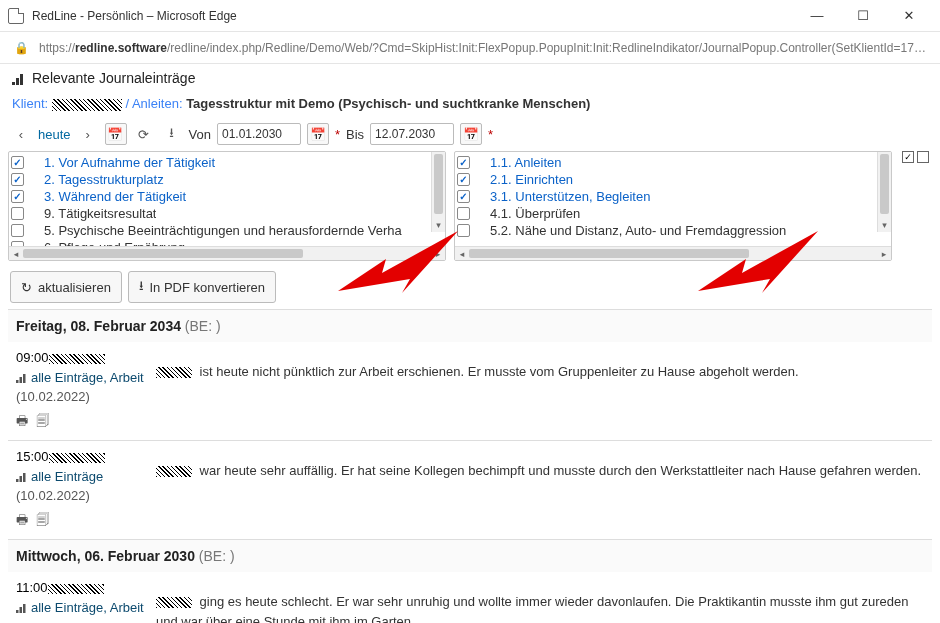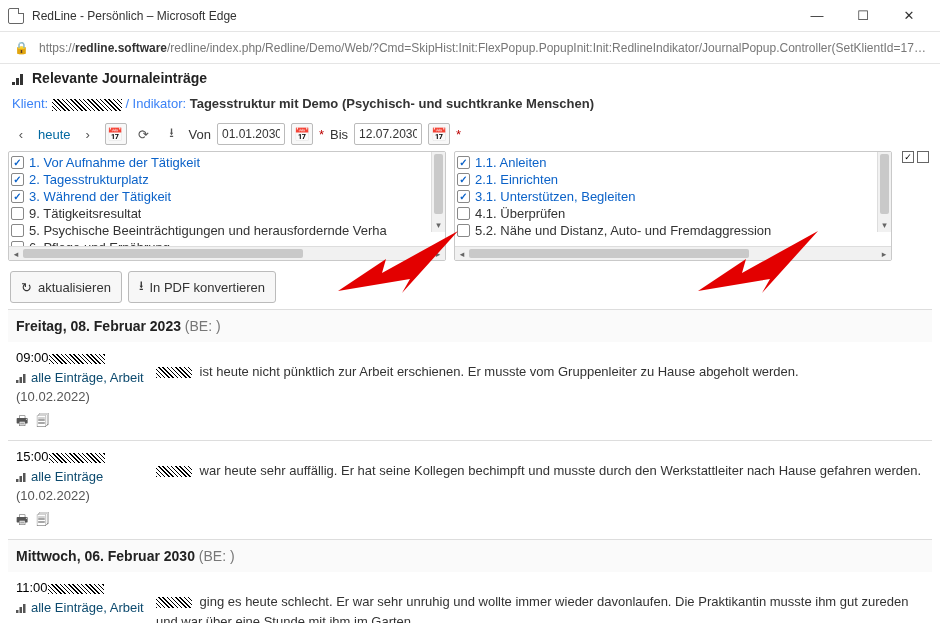--- a/index.html
+++ b/index.html
@@ -7,38 +7,38 @@
 .titlebar{height:32px;display:flex;align-items:center;padding:0 8px;border-bottom:1px solid #e5e5e5}
 .titlebar .doc-icon{width:16px;height:16px;margin-right:8px;border:1px solid #666;border-radius:2px;position:relative}
 .titlebar .doc-icon::after{content:"";position:absolute;right:-1px;top:-1px;width:5px;height:5px;background:#fff;border-left:1px solid #666;border-bottom:1px solid #666}
 .titlebar-title{font-size:12px;color:#333}
 .win-btns{margin-left:auto;display:flex;gap:0}
 .win-btn{width:46px;height:32px;display:flex;align-items:center;justify-content:center;font-size:13px;color:#333}
 .addr-bar{height:32px;display:flex;align-items:center;padding:0 14px;color:#777;font-size:12px;border-bottom:1px solid #e5e5e5;gap:10px}
 .addr-bar .url{white-space:nowrap;overflow:hidden;text-overflow:ellipsis;flex:1}
 .addr-bar .url b{color:#333;font-weight:600}
 .page{padding:0 8px}
-.section-title{display:flex;align-items:center;gap:6px;font-weight:700;font-size:14px;padding:6px 4px;color:#222}
+.section-title{display:flex;align-items:center;gap:6px;font-weight:400;font-size:14px;padding:6px 4px;color:#222}
 .section-title .bar-icon{display:inline-block}
 .section-title .bar-icon svg{display:block}
 .info-row{padding:4px 4px 10px 4px;font-size:13px;color:#333}
 .info-row .lbl{color:#3b82f6}
 .info-row .smudge{display:inline-block;width:70px;height:12px;background:repeating-linear-gradient(45deg,#000 0 1px,transparent 1px 3px);vertical-align:middle}
 .date-row{display:flex;align-items:center;gap:6px;padding:2px 2px 6px 2px;font-size:13px}
 .nav-btn{width:22px;height:22px;display:flex;align-items:center;justify-content:center;color:#555;border-radius:2px}
 .heute{color:#0369a1;font-weight:400}
 .icon-btn{width:22px;height:22px;display:flex;align-items:center;justify-content:center;color:#555;border:1px solid transparent;border-radius:2px}
 .icon-btn.boxed{border:1px solid #bbb;background:#f8f8f8}
-.date-input{width:68px;height:22px;border:1px solid #bbb;border-radius:2px;padding:0 4px;font-size:12px;color:#333;background:#fff}
+.date-input{width:84px;height:22px;border:1px solid #bbb;border-radius:2px;padding:0 4px;font-size:12px;color:#333;background:#fff}
 .ast{color:#b00}
 .lists-row{display:flex;gap:8px}
 .list-box{position:relative;flex:1;height:110px;border:1px solid #c9c9c9;border-radius:2px;background:#fff;display:flex;flex-direction:column}
 .list-body{flex:1;overflow:hidden;padding:2px 1px;position:relative}
 .list-body ul{list-style:none}
-.list-body li{display:flex;align-items:center;gap:5px;padding:1px 1px;font-size:13px;color:#333;white-space:nowrap}
+.list-body li{display:flex;align-items:center;gap:20px;padding:1px 1px;font-size:13px;color:#333;white-space:nowrap}
 .list-body li .cb{width:13px;height:13px;border:1px solid #888;border-radius:2px;flex:0 0 auto;display:flex;align-items:center;justify-content:center;font-size:10px;color:#0b62c8;background:#fff}
 .list-body li.checked .cb::after{content:"✓";font-weight:700}
 .list-body li.checked .txt{color:#0b62c8}
 .list-body li .txt{overflow:hidden;text-overflow:ellipsis}
 .list-scroll-v{position:absolute;right:0;top:0;bottom:14px;width:14px;background:#f1f1f1;border-left:1px solid #ddd}
 .list-scroll-v .thumb{position:absolute;left:2px;right:2px;top:2px;height:60px;background:#c9c9c9;border-radius:2px}
 .list-scroll-v .arrow{position:absolute;left:0;right:0;height:14px;display:flex;align-items:center;justify-content:center;font-size:9px;color:#666}
 .list-scroll-v .arrow.dn{bottom:0}
 .list-scroll-h{height:14px;background:#f1f1f1;border-top:1px solid #ddd;position:relative}
 .list-scroll-h .thumb{position:absolute;top:2px;bottom:2px;left:14px;width:280px;background:#c9c9c9;border-radius:2px}
@@ -97,21 +97,21 @@
           <rect x="4" y="7" width="3" height="7" fill="#333"></rect>
           <rect x="8" y="3" width="3" height="11" fill="#333"></rect>
         </svg>
     </span>
     <span>Relevante Journaleinträge</span>
   </div>
 
   <div class="info-row">
     <span class="lbl">Klient:</span>
     <span class="smudge"></span>
-    <span class="lbl">/ Indikator:</span>
+    <span class="lbl">/ Anleiten:</span>
     <b>Tagesstruktur mit Demo (Psychisch- und suchtkranke Menschen)</b>
   </div>
 
   <div class="date-row">
     <div class="nav-btn">‹</div>
     <span class="heute">heute</span>
     <div class="nav-btn">›</div>
     <div class="icon-btn boxed">📅</div>
     <div class="icon-btn">⟳</div>
     <div class="icon-btn">⭳</div>
@@ -230,21 +230,21 @@
       <span>aktualisieren</span>
     </button>
     <button class="btn">
       <span>⭳</span>
       <span>In PDF konvertieren</span>
     </button>
   </div>
 
   <div class="entries" id="entries">
       <div class="entry">
-        <div class="entry-head"><b>Freitag, 08. Februar 2023</b> <span class="be">(BE: )</span></div>
+        <div class="entry-head"><b>Freitag, 08. Februar 2034</b> <span class="be">(BE: )</span></div>
         <div class="entry-body">
           <div class="entry-meta">
             <div><span class="time">09:00</span><span class="smudge"></span></div>
             <div><span class="chart-icon"><svg width="12" height="10" viewBox="0 0 12 10">
                   <rect x="0" y="7" width="2.5" height="3" fill="#555"></rect>
                   <rect x="3.5" y="4" width="2.5" height="6" fill="#555"></rect>
                   <rect x="7" y="1" width="2.5" height="9" fill="#555"></rect>
                 </svg></span><span class="link">alle Einträge, Arbeit</span></div>
             <div>(10.02.2022)</div>
             <div class="icons">

